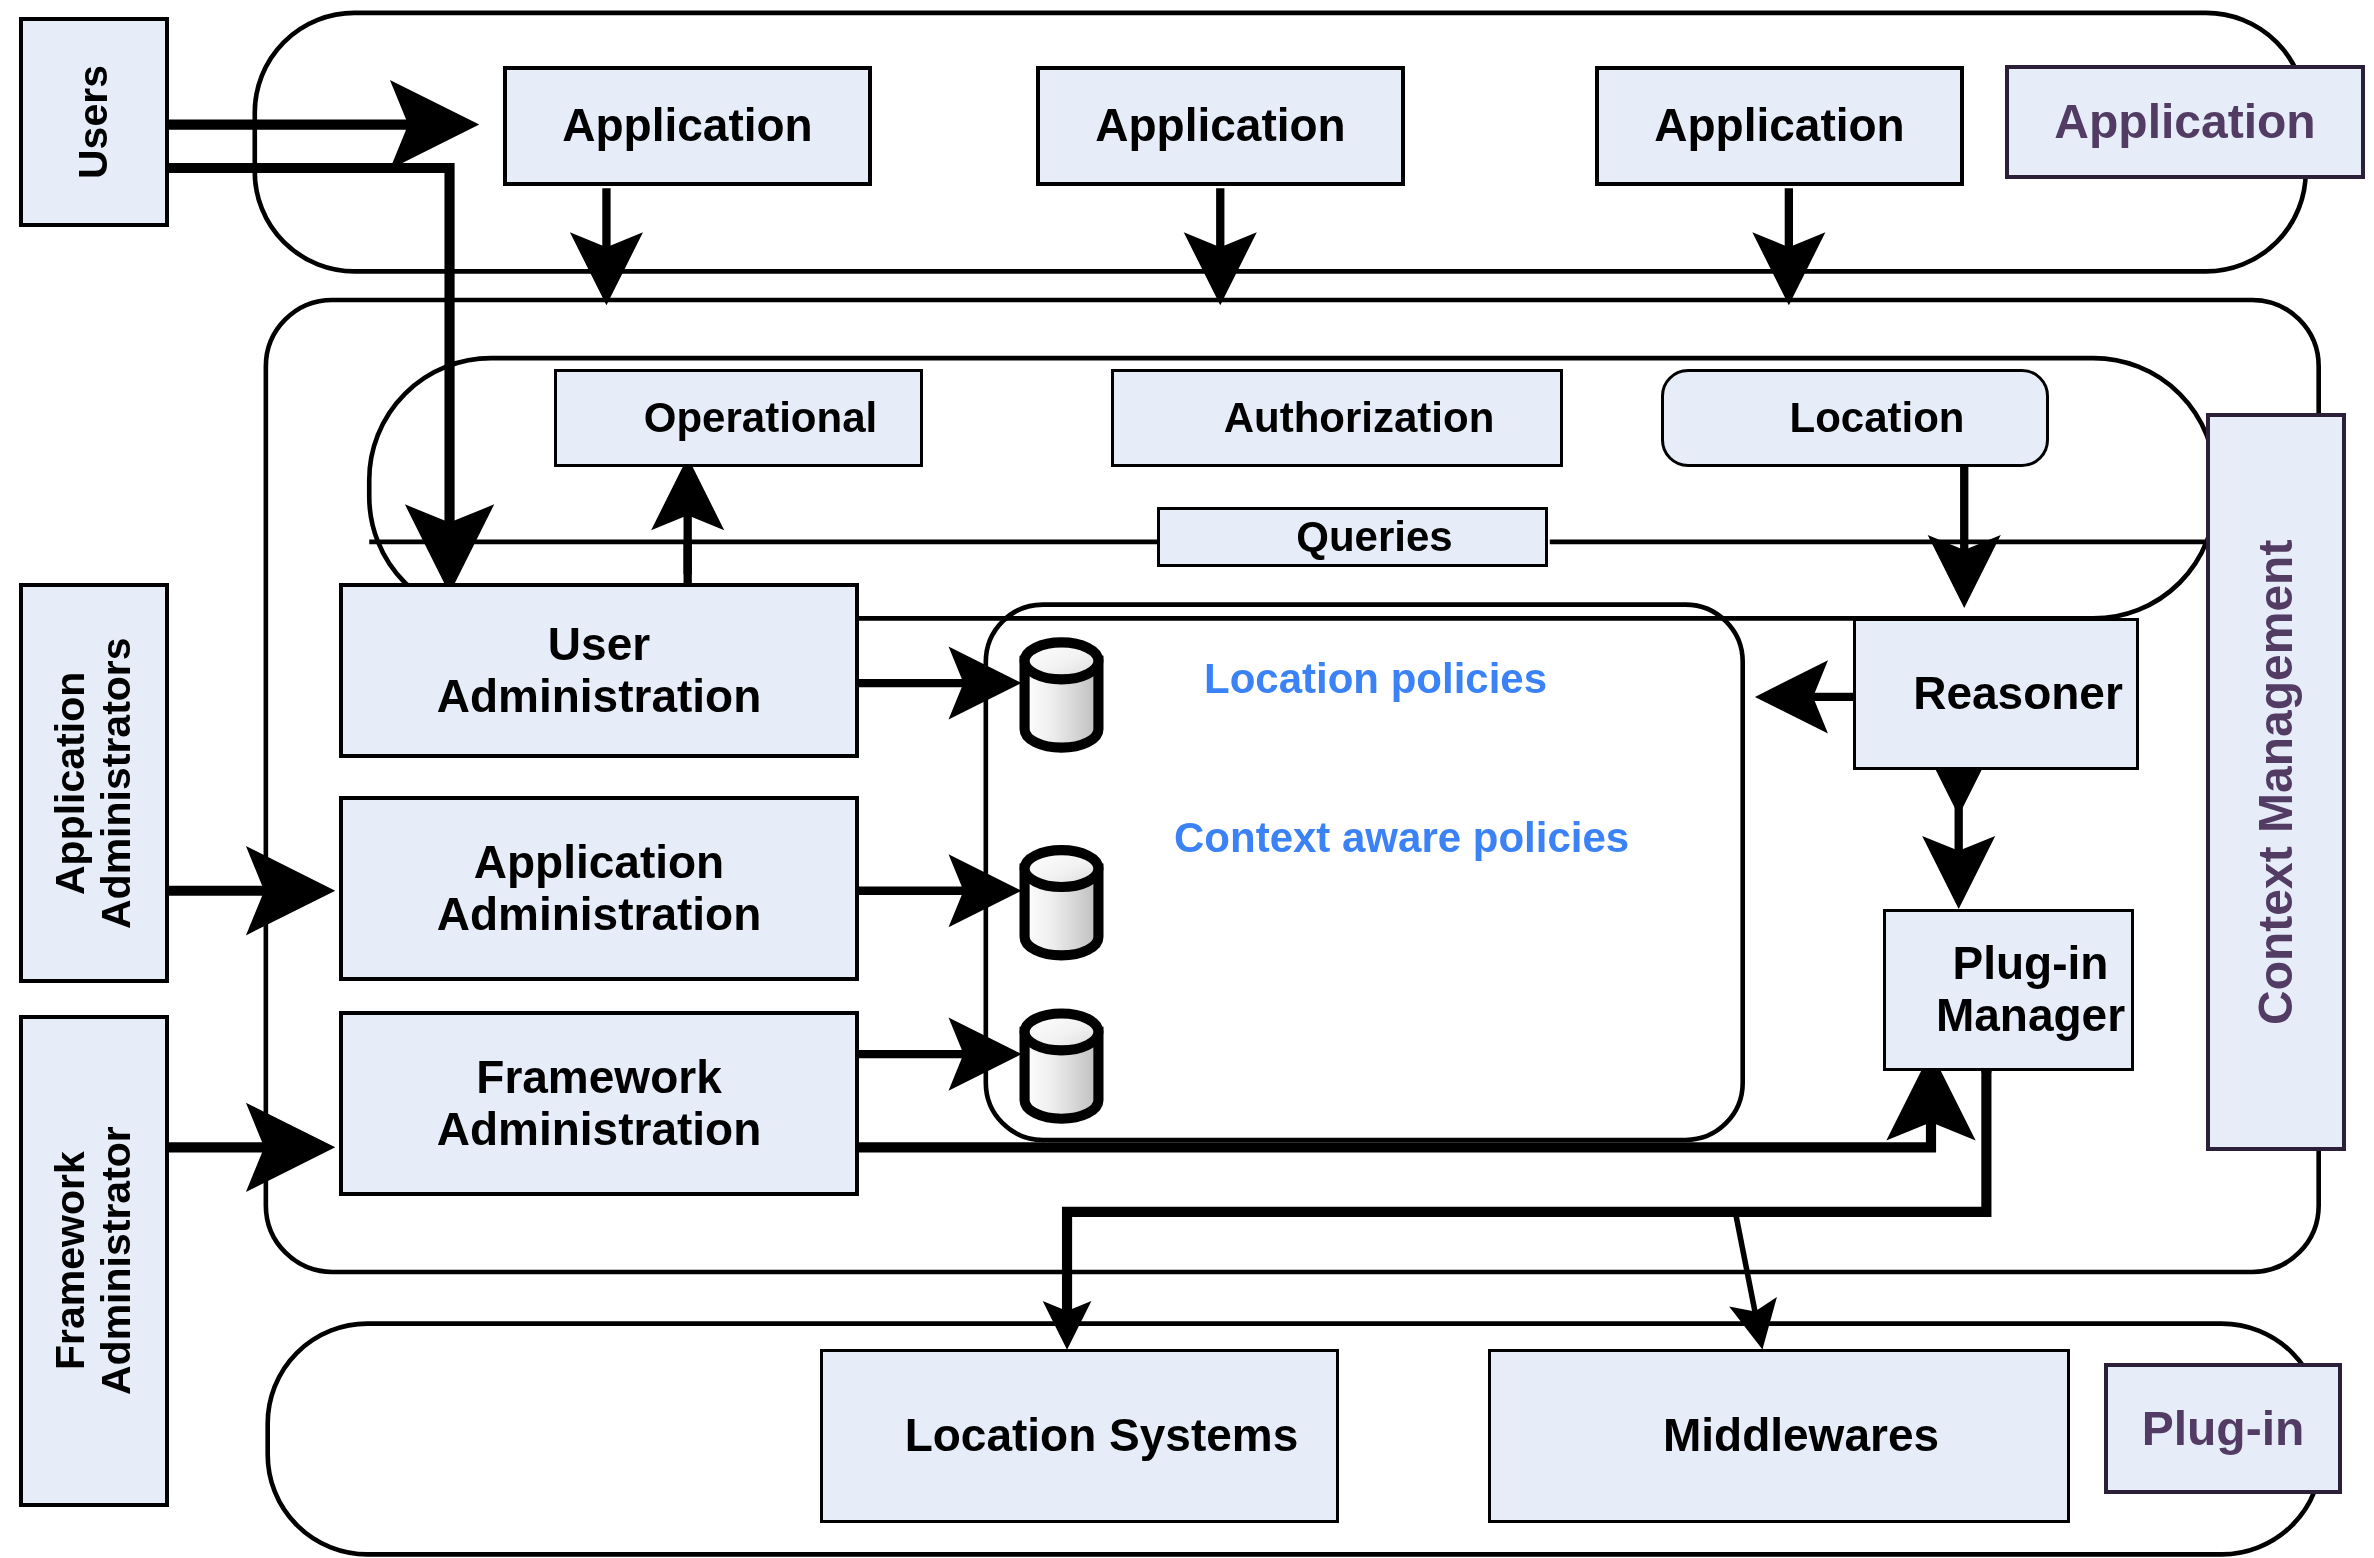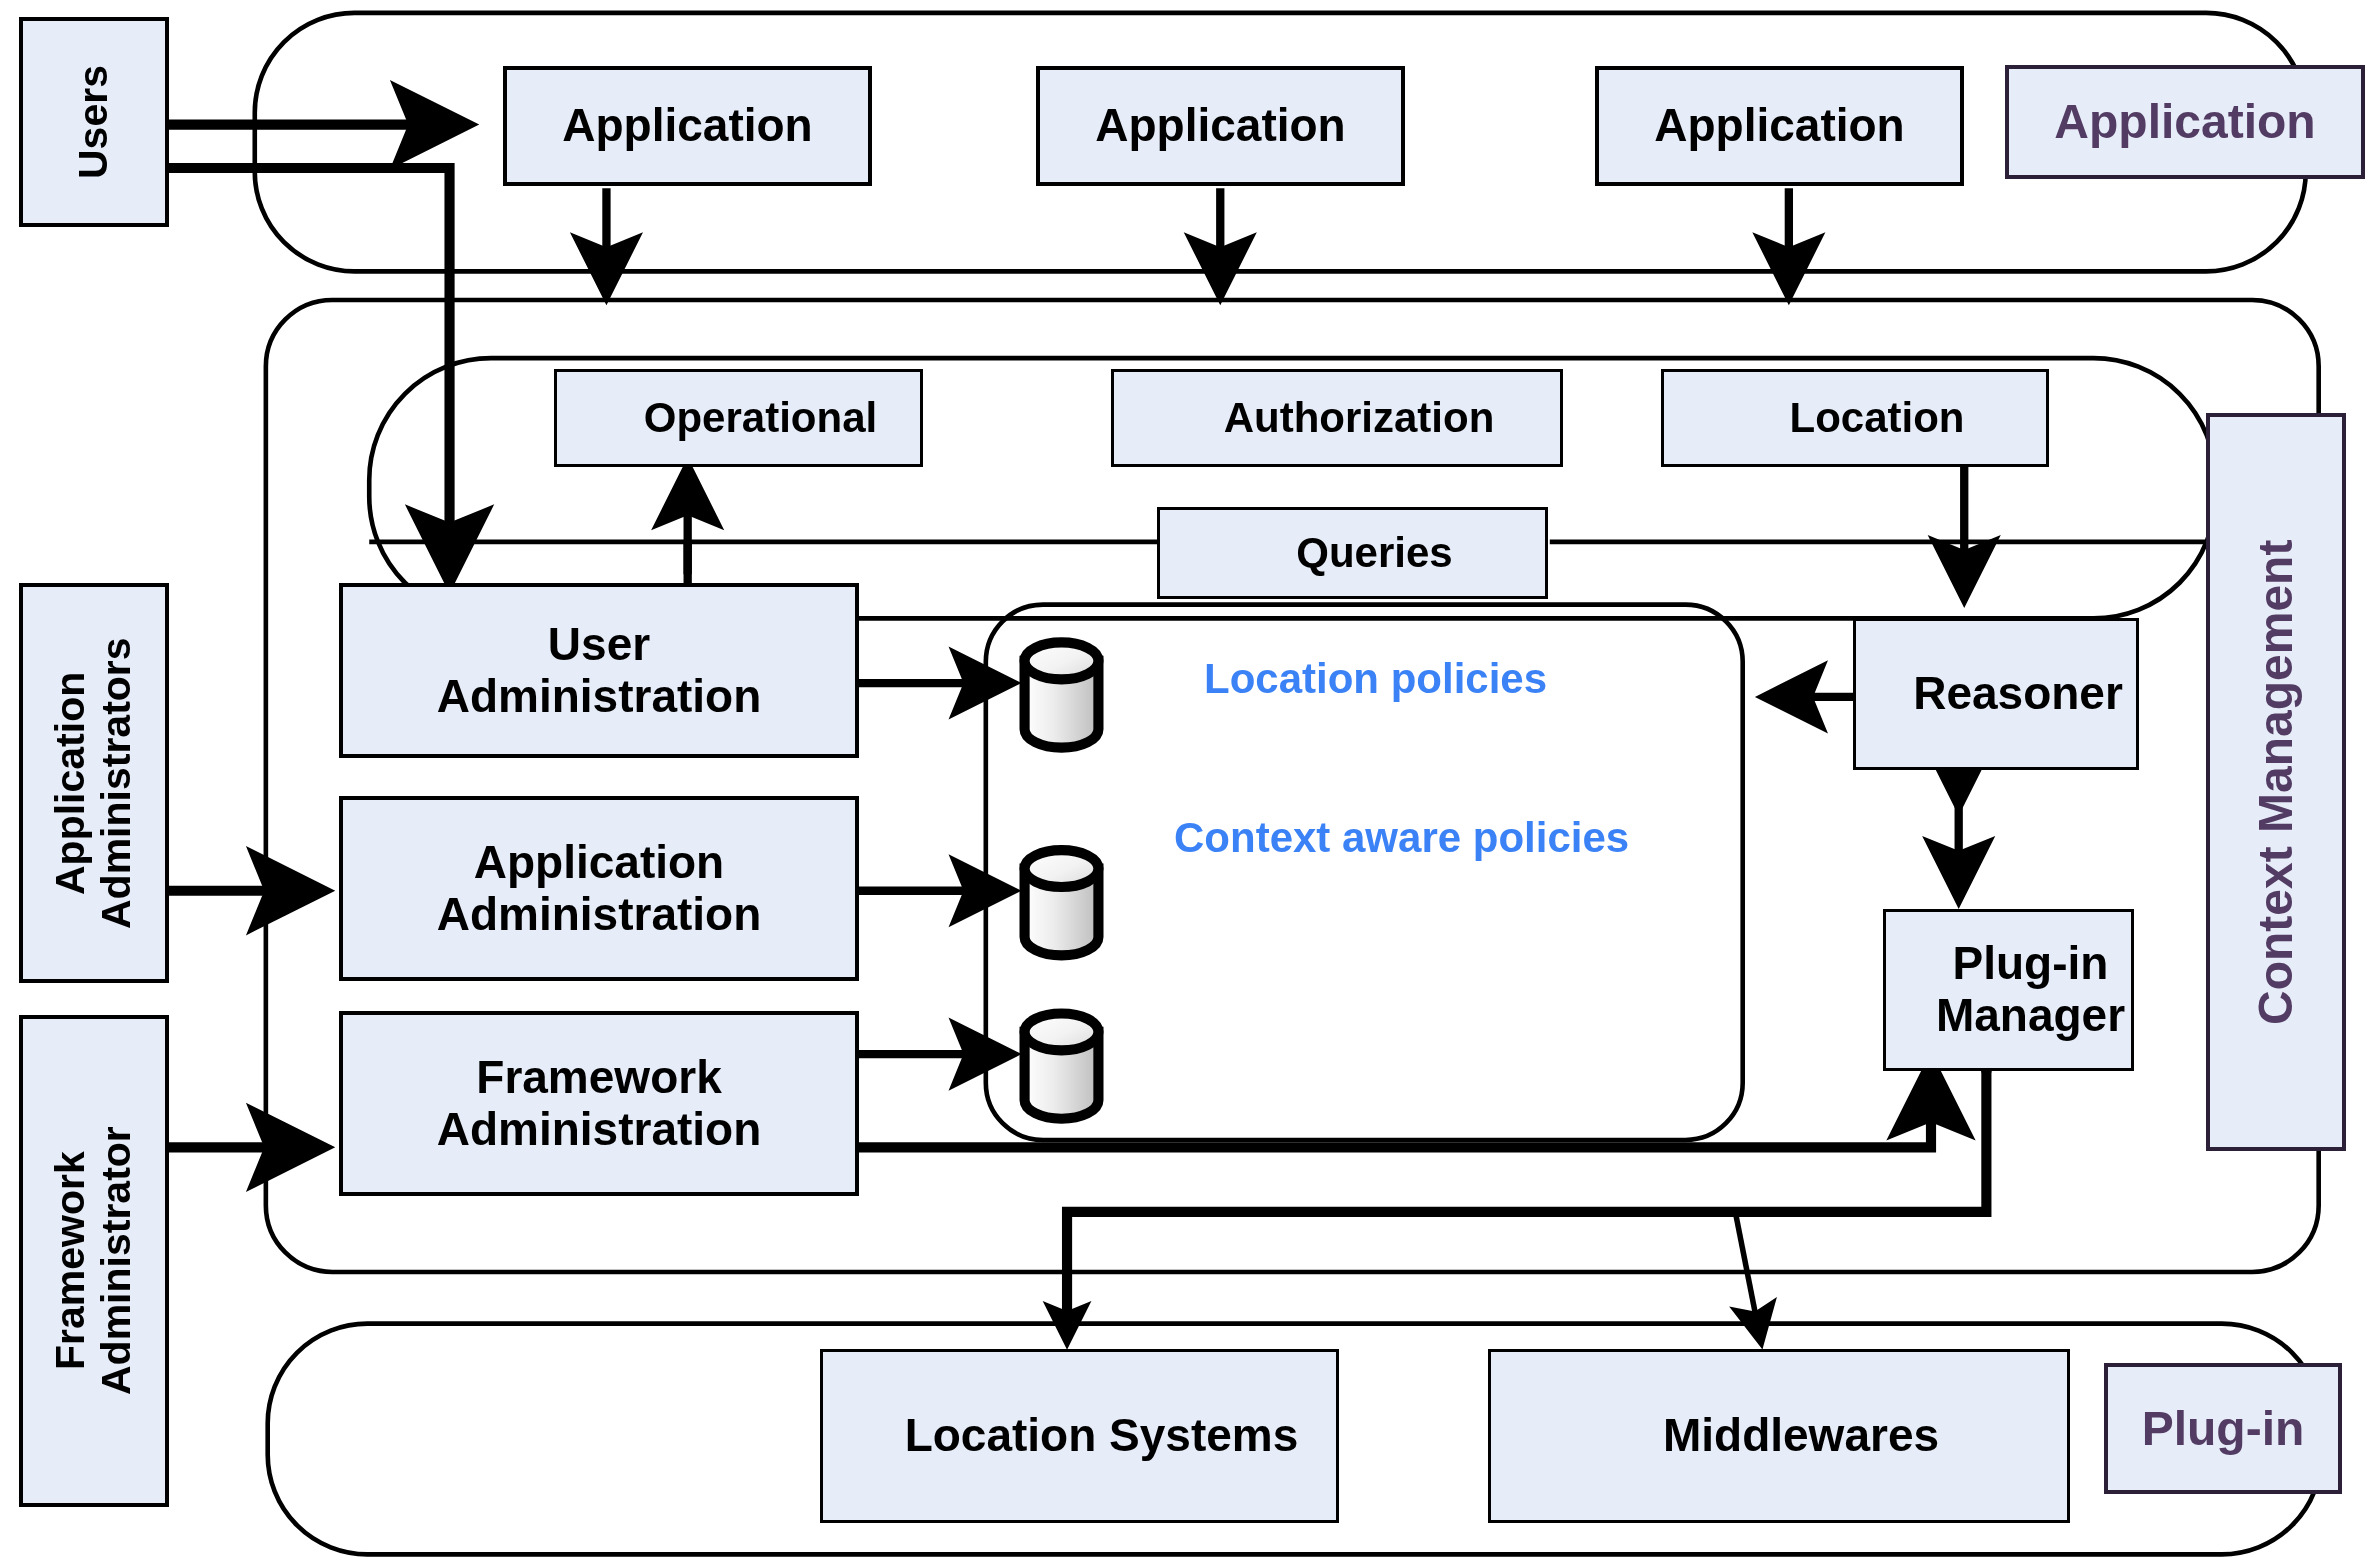--- a/index.html
+++ b/index.html
@@ -180,25 +180,25 @@
   </div>
 
   <div class="node thin" style="left:554px; top:369px; width:369px; height:98px; font-size:42px;">
     <span>Operational</span>
   </div>
 
   <div class="node thin" style="left:1073px; top:369px; width:452px; height:98px; font-size:42px;margin-left:38px;">
     <span>Authorization</span>
   </div>
 
-  <div class="node thin" style="left:1661px; top:369px; width:388px; height:98px; font-size:42px;">
+  <div class="node thin" style="left:1661px; top:369px; width:388px; height:98px; font-size:42px;border-radius:27px;">
     <span>Location</span>
   </div>
 
-  <div class="node thin" style="left:1157px; top:507px; width:391px; height:92px; font-size:42px;">
+  <div class="node thin" style="left:1157px; top:507px; width:391px; height:60px; font-size:42px;">
     <span>Queries</span>
   </div>
 
   <div class="node vert purple-b" style="left:2206px; top:413px; width:140px; height:738px; font-size:48px;">
     <span class="purple">Context Management</span>
   </div>
 
   <div class="node" style="left:339px; top:583px; width:520px; height:175px; font-size:46px; white-space:pre-line;">
     <span>User
 Administration</span>

